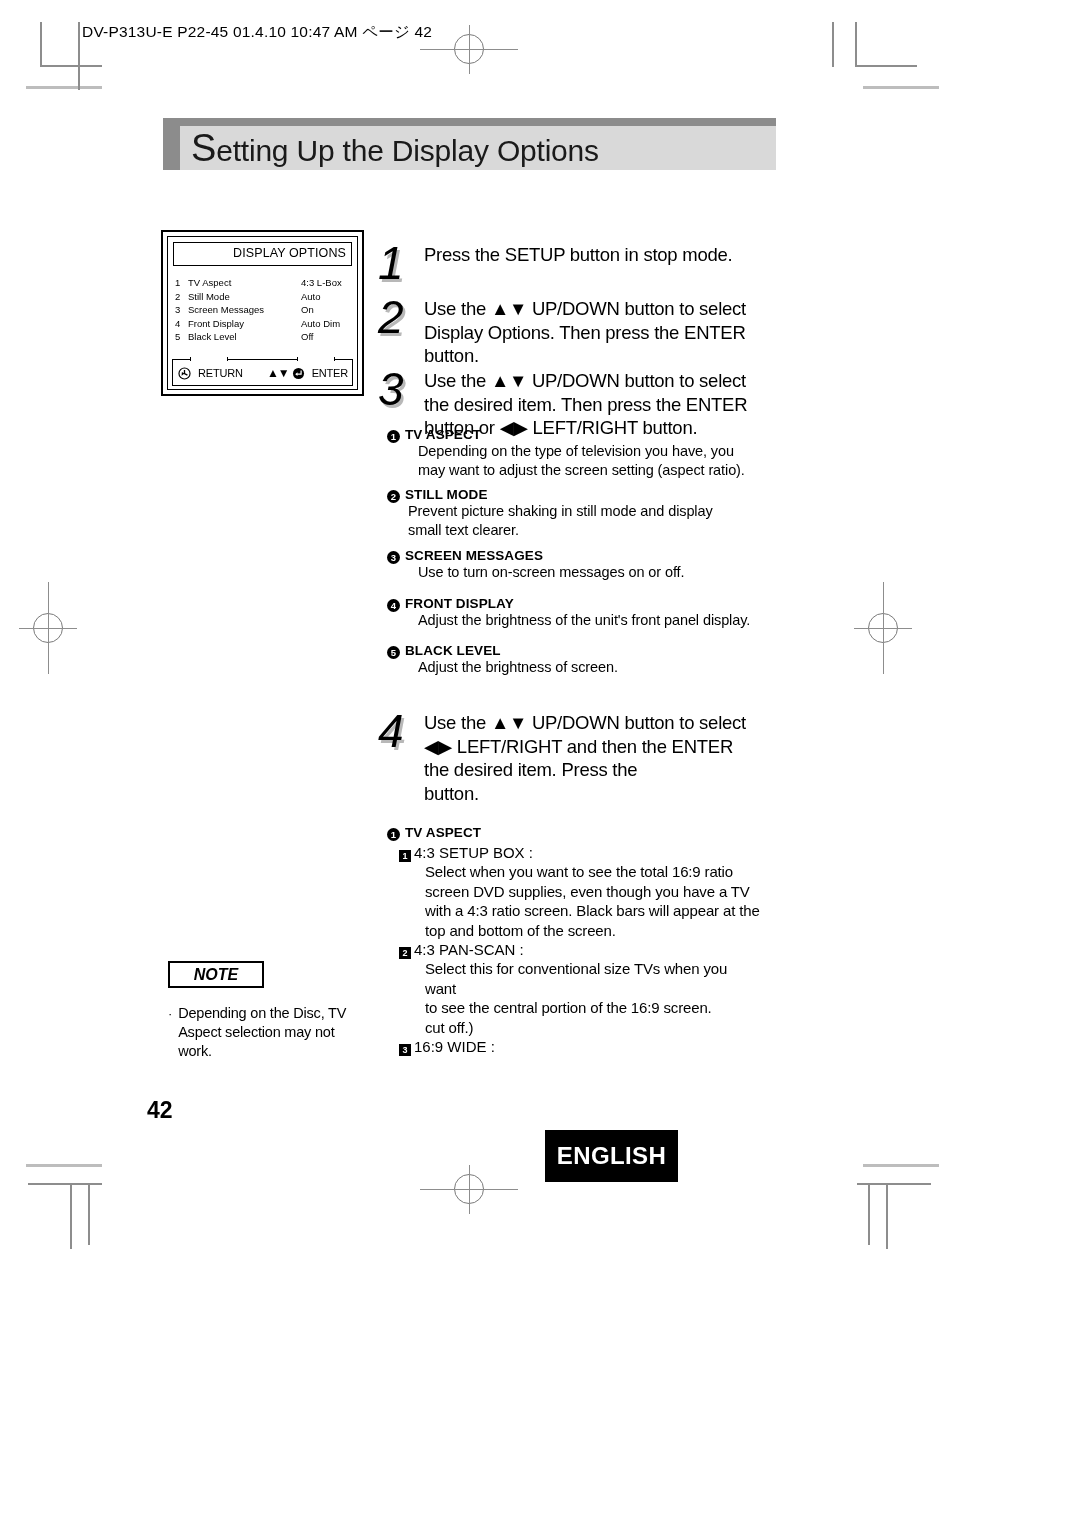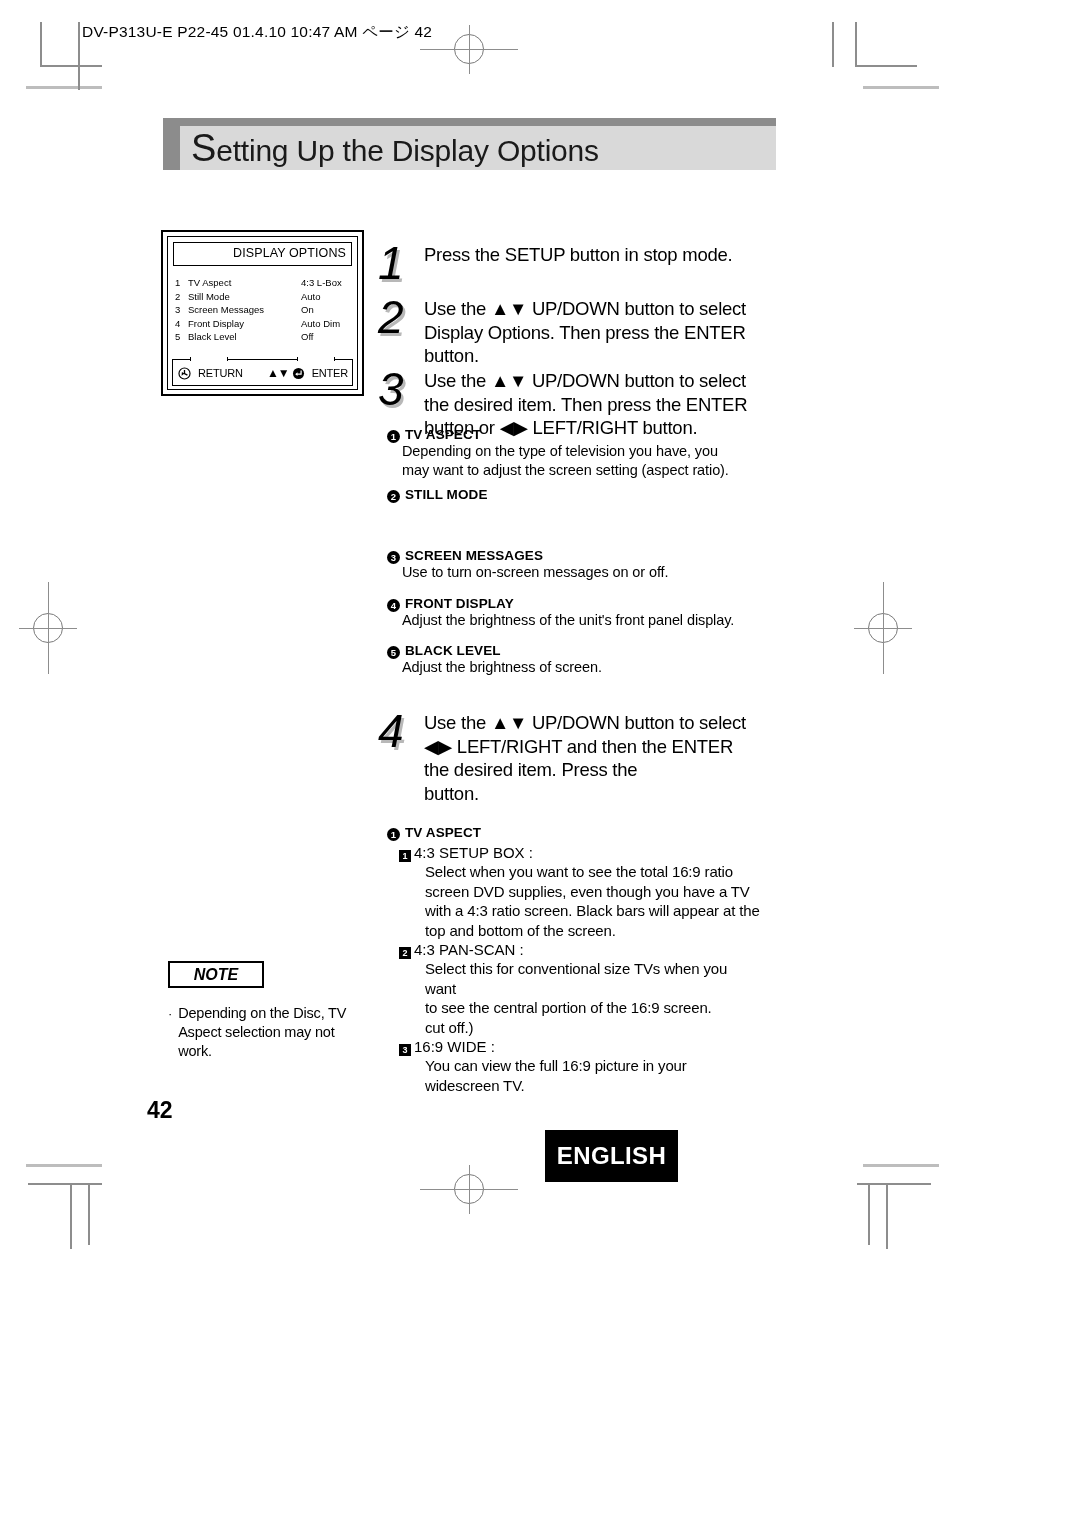--- a/index.html
+++ b/index.html
@@ -204,21 +204,21 @@
     text-align: center;
     margin-right: 3px;
     flex: none;
     position: relative;
     top: 1px;
   }
   .item-body {
     font-size: 14.5px;
     line-height: 18.5px;
     letter-spacing: -0.1px;
-    margin-left: 15px;
+    margin-left: 31px;
   }
   .item-body.ind { margin-left: 21px; }
 
   
   .sub-head {
     font-size: 15px;
     line-height: 19px;
     display: flex;
     align-items: baseline;
     margin-left: 12px;
@@ -452,20 +452,24 @@
     <div>Depending on the type of television you have, you</div>
     <div>may want to adjust the screen setting (aspect ratio).</div>
   </div>
 </div>
 
 <div class="item" style="left:387px; top:487px; width:375px;">
   <div class="item-head">
     <span class="circnum">2</span>
     <span>STILL MODE</span>
   </div>
+  <div class="item-body ind">
+    <div>Prevent picture shaking in still mode and display</div>
+    <div>small text clearer.</div>
+  </div>
 </div>
 
 <div class="item" style="left:387px; top:548px; width:375px;">
   <div class="item-head">
     <span class="circnum">3</span>
     <span>SCREEN MESSAGES</span>
   </div>
   <div class="item-body">
     <div>Use to turn on-screen messages on or off.</div>
   </div>
@@ -530,23 +534,20 @@
       <div>to see the central portion of the 16:9 screen.</div>
       <div>cut off.)</div>
     </div>
   </div>
 
   <div>
     <div class="sub-head">
       <span class="sqnum">3</span>
       <span>16:9 WIDE :</span>
     </div>
-    <div class="sub-body">
-      <div>You can view the full 16:9 picture in your widescreen TV.</div>
-    </div>
   </div>
 </div>
 
 <div class="note-wrap">
   <div class="note-box">
     <div class="shadow"></div>
     <span>NOTE</span>
   </div>
   <div class="note-text">
     <span class="dot">·</span>

